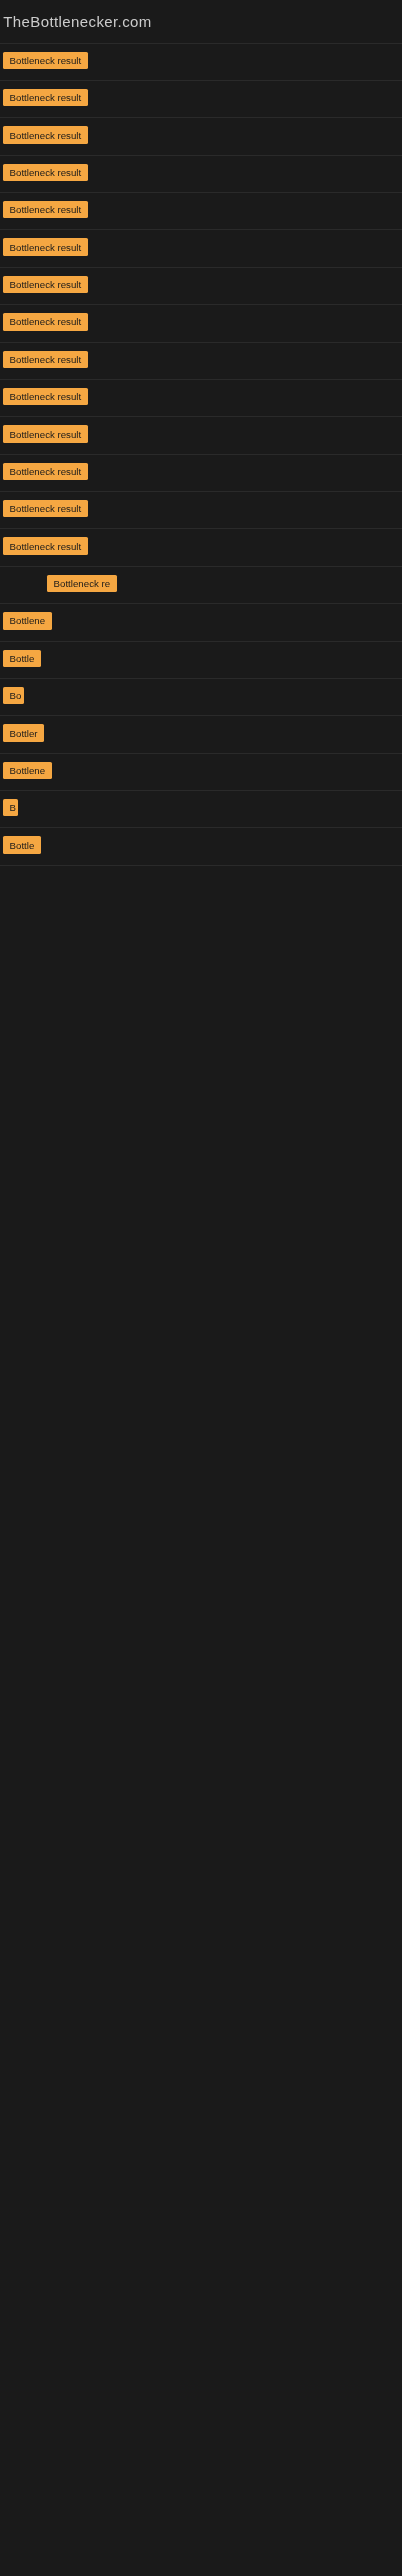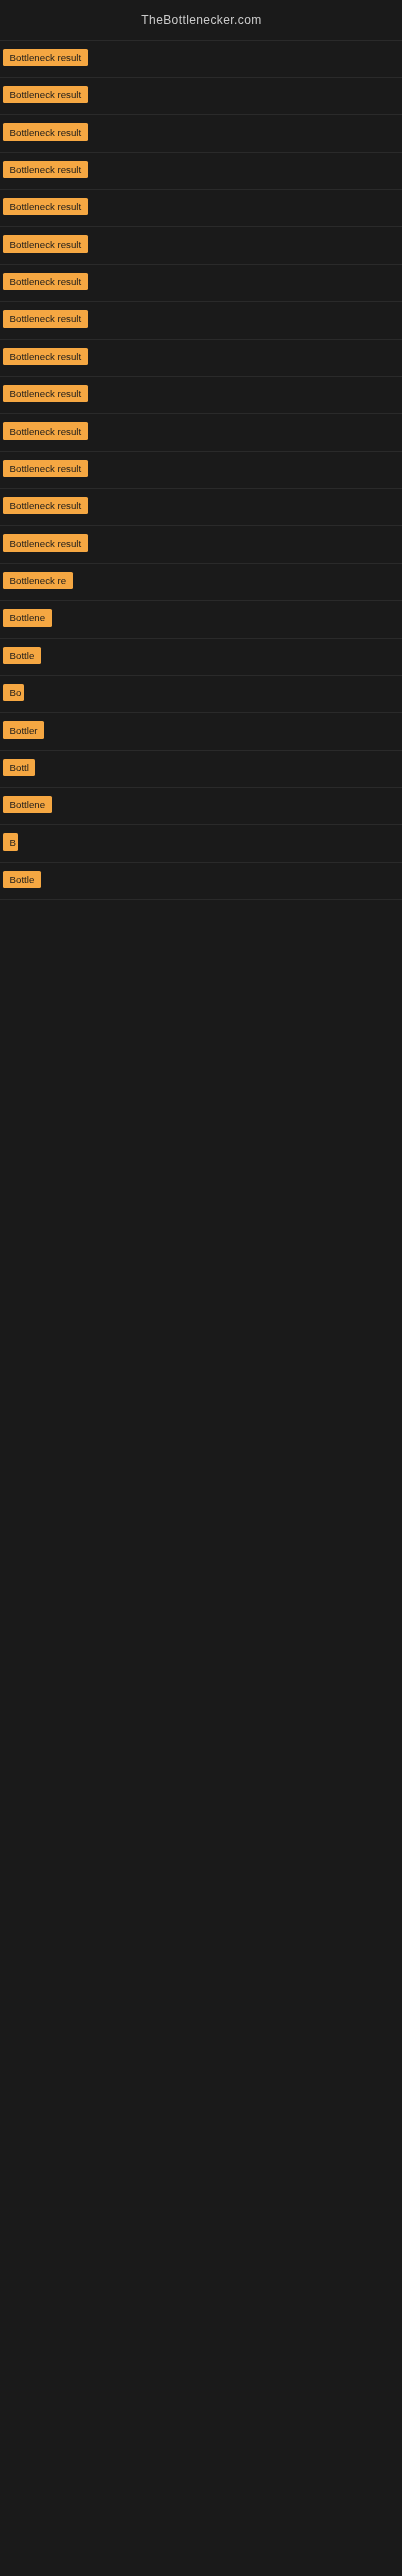--- a/index.html
+++ b/index.html
@@ -10,23 +10,22 @@
 
     body {
       width: 403px;
       min-height: 2576px;
       background-color: #1a1a1a;
       font-family: Arial, sans-serif;
       position: relative;
     }
 
     .site-title {
-      text-align: center;
       color: #cccccc;
-      font-size: 12px;
+      font-size: 15px;
       padding: 4.8px 0;
       letter-spacing: 0.4px;
     }
 
     .bottleneck-badge {
       display: inline-block;
       background-color: #f5a742;
       color: #1a1a1a;
       font-size: 9.7px;
       font-weight: normal;
@@ -62,23 +61,22 @@
     <div class="result-row"><span class="bottleneck-badge" style="max-width: 97px;">Bottleneck result</span></div>
     <div class="result-row"><span class="bottleneck-badge" style="max-width: 97px;">Bottleneck result</span></div>
     <div class="result-row"><span class="bottleneck-badge" style="max-width: 97px;">Bottleneck result</span></div>
     <div class="result-row"><span class="bottleneck-badge" style="max-width: 97px;">Bottleneck result</span></div>
     <div class="result-row"><span class="bottleneck-badge" style="max-width: 97px;">Bottleneck result</span></div>
     <div class="result-row"><span class="bottleneck-badge" style="max-width: 97px;">Bottleneck result</span></div>
     <div class="result-row"><span class="bottleneck-badge" style="max-width: 97px;">Bottleneck result</span></div>
     <div class="result-row"><span class="bottleneck-badge" style="max-width: 93px;">Bottleneck result</span></div>
     <div class="result-row"><span class="bottleneck-badge" style="max-width: 97px;">Bottleneck result</span></div>
     <div class="result-row"><span class="bottleneck-badge" style="max-width: 93px;">Bottleneck result</span></div>
-    <div class="result-row"><span class="bottleneck-badge" style="max-width: 76px;">Bottleneck re</span></div>
+    <div class="result-row"><span class="bottleneck-badge" style="max-width: 76px; margin-left: 44px;">Bottleneck re</span></div>
     <div class="result-row"><span class="bottleneck-badge" style="max-width: 58px;">Bottlene</span></div>
     <div class="result-row"><span class="bottleneck-badge" style="max-width: 47px;">Bottle</span></div>
     <div class="result-row"><span class="bottleneck-badge" style="max-width: 21px;">Bo</span></div>
     <div class="result-row"><span class="bottleneck-badge" style="max-width: 48px;">Bottler</span></div>
-    <div class="result-row"><span class="bottleneck-badge" style="max-width: 40px;">Bottl</span></div>
     <div class="result-row"><span class="bottleneck-badge" style="max-width: 58px;">Bottlene</span></div>
     <div class="result-row"><span class="bottleneck-badge" style="max-width: 14.5px;">B</span></div>
     <div class="result-row"><span class="bottleneck-badge" style="max-width: 47px;">Bottle</span></div>
   </div>
 
 
 </body></html>

